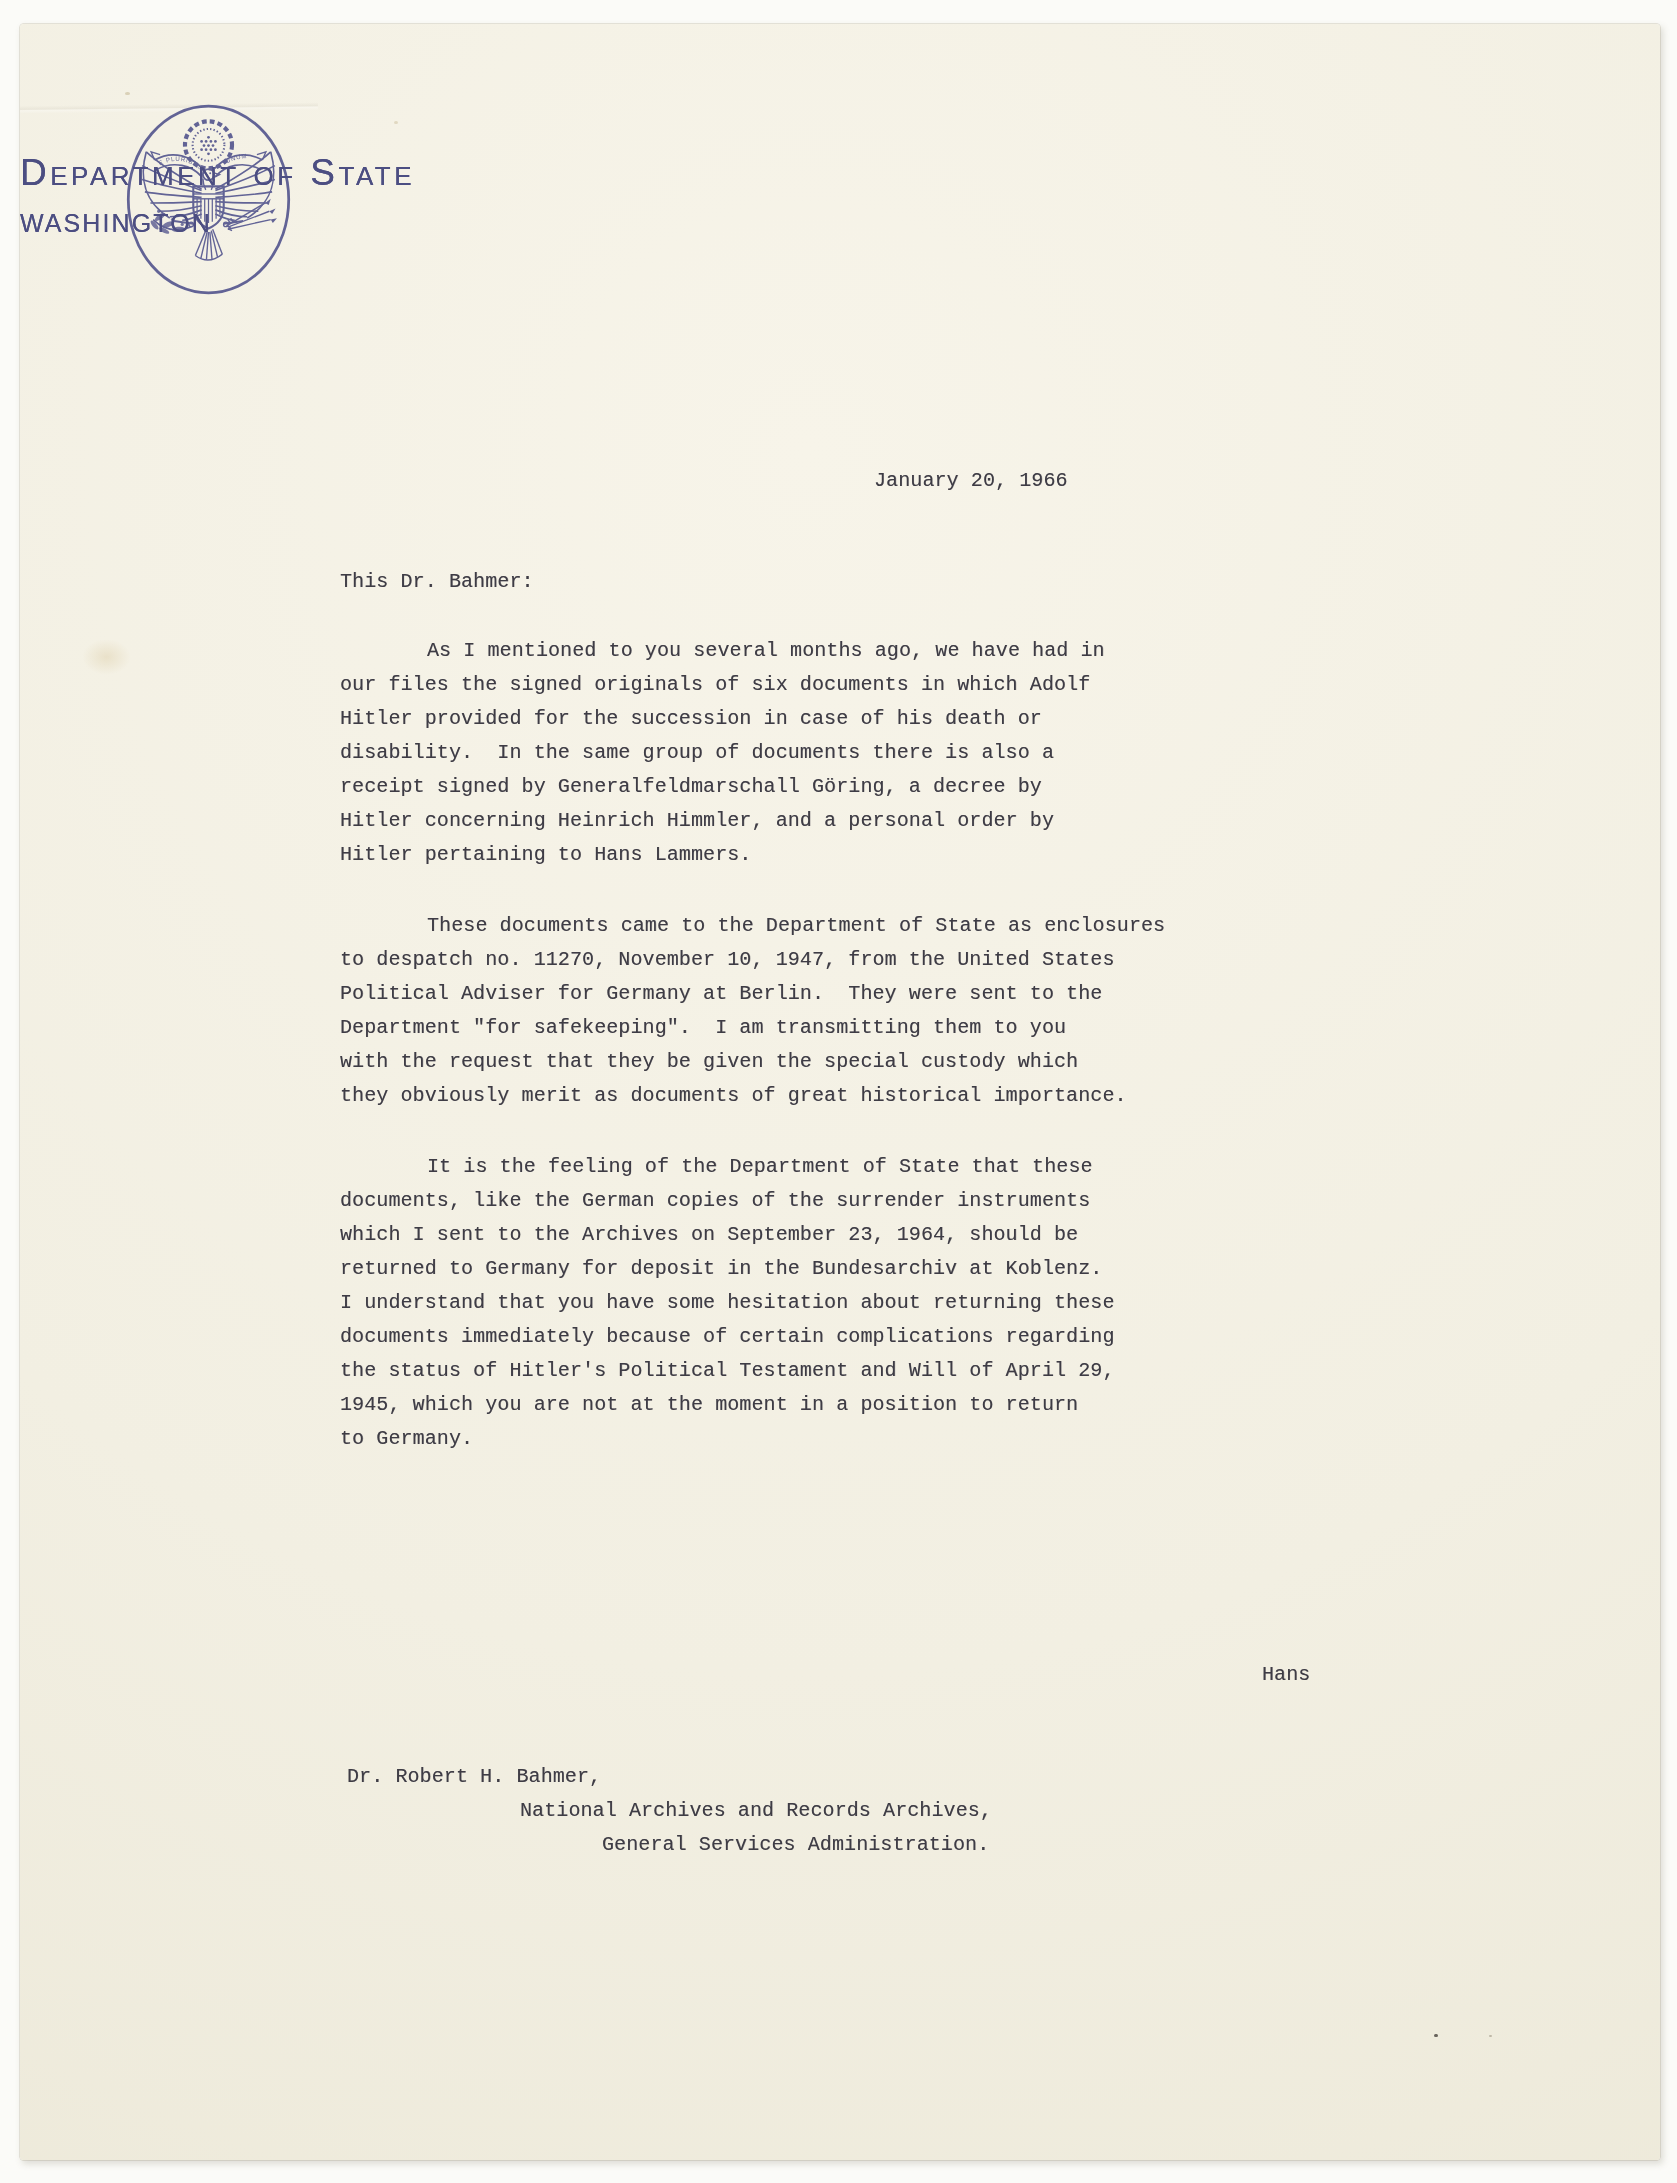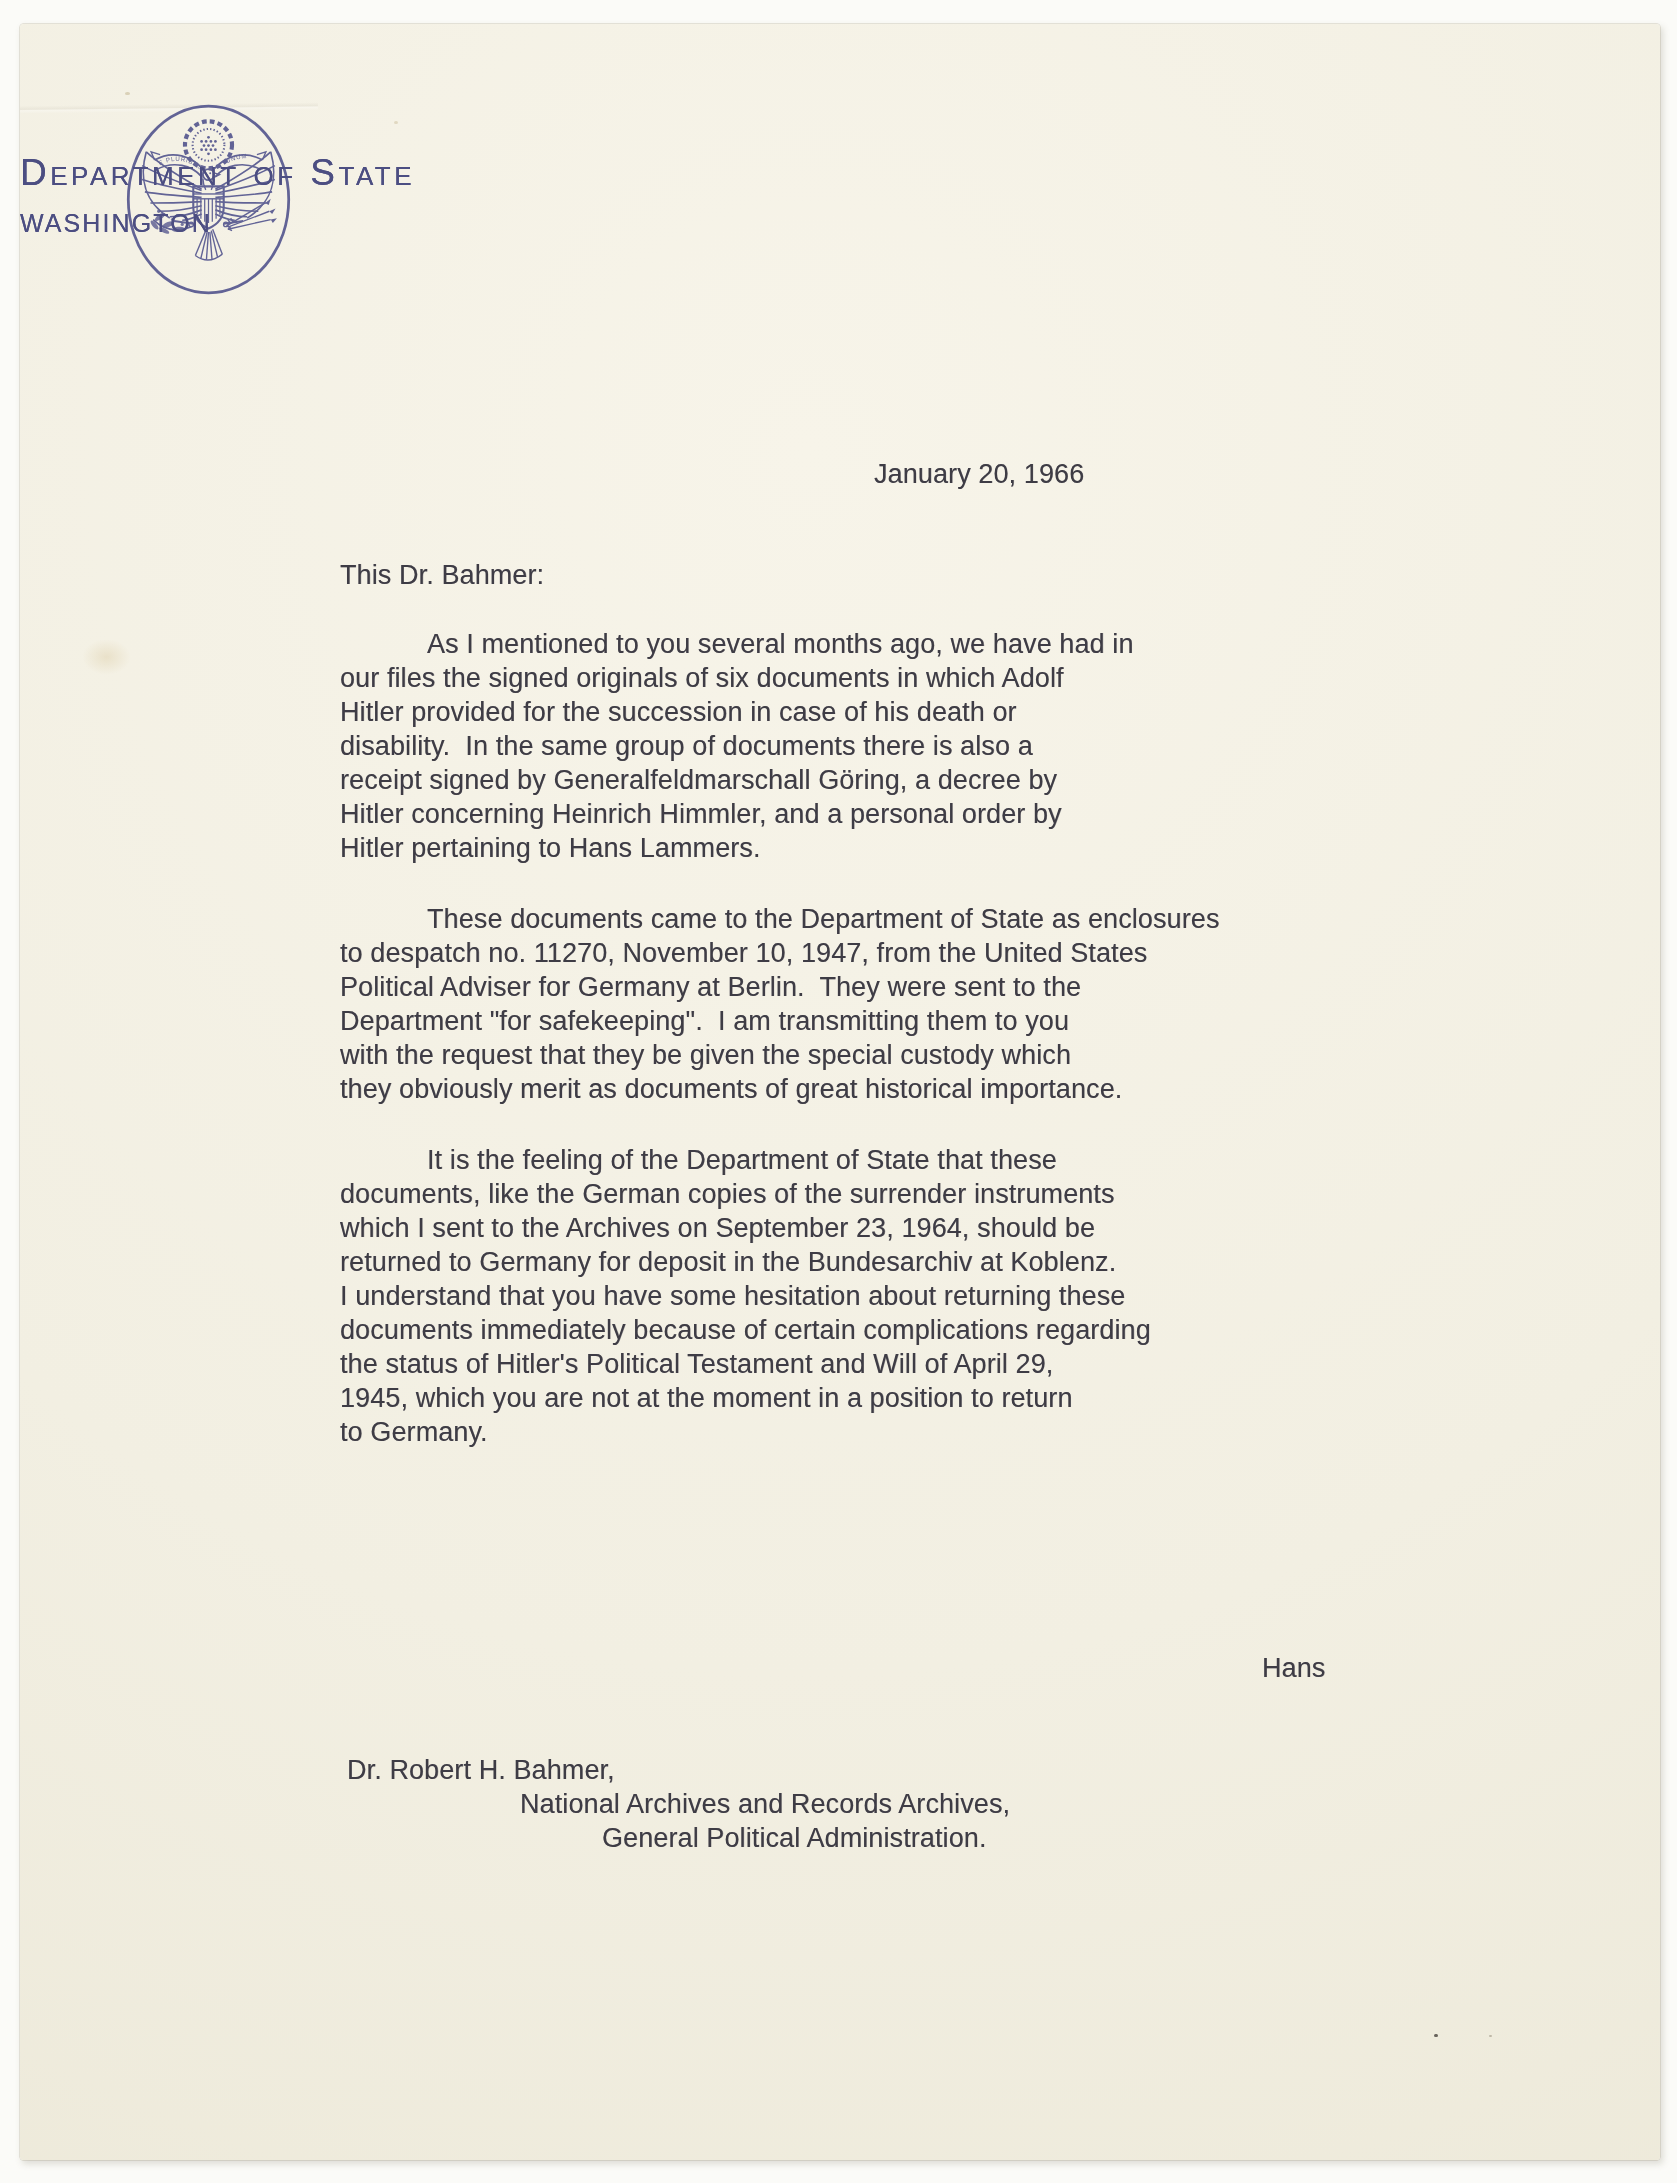--- a/index.html
+++ b/index.html
@@ -26,24 +26,25 @@
     color:#4c4e82;text-shadow:0 0 0.4px #4c4e82;
   }
   .city{
     position:relative;top:143px;
     font-size:25px;letter-spacing:2.1px;
     color:#4c4e82;text-shadow:0 0 0.3px #4c4e82;
   }
   .seal{position:absolute;left:103px;top:78px;width:171px;height:195px;opacity:0.93;}
   
   .tw{
-    font-family:Liberation Sans, sans-serif;
-    font-size:27px;line-height:34px;color:#3e3c45;
+    font-family:Liberation Mono, monospace;
+    font-size:20px;line-height:34px;color:#3e3c45;
     letter-spacing:0.1px;
     text-shadow:0.3px 0.3px 0.5px rgba(62,60,70,0.45);
+    margin-top:7px;
   }
   .para{position:absolute;left:320px;width:1109px;white-space:pre-wrap;text-indent:87px;}
   .date{position:absolute;left:854px;top:433px;white-space:pre;}
   .salutation{position:absolute;left:320px;top:534px;white-space:pre;}
   .p1{top:603px;}
   .p2{top:878px;}
   .p3{top:1119px;}
   .p4{top:1462px;}
   .catchword{position:absolute;left:1242px;top:1627px;white-space:pre;}
   .address{position:absolute;left:327px;top:1729px;}
@@ -224,17 +225,17 @@
 documents immediately because of certain complications regarding
 the status of Hitler's Political Testament and Will of April 29,
 1945, which you are not at the moment in a position to return
 to Germany.</div>
 
   <div class="tw catchword">Hans</div>
 
   <div class="tw address">
     <div class="a0">Dr. Robert H. Bahmer,</div>
     <div class="a2">National Archives and Records Archives,</div>
-    <div class="a3">General Political Administration.</div>
+    <div class="a3">General Services Administration.</div>
   </div>
 
 </div>
 
 
 </body></html>

